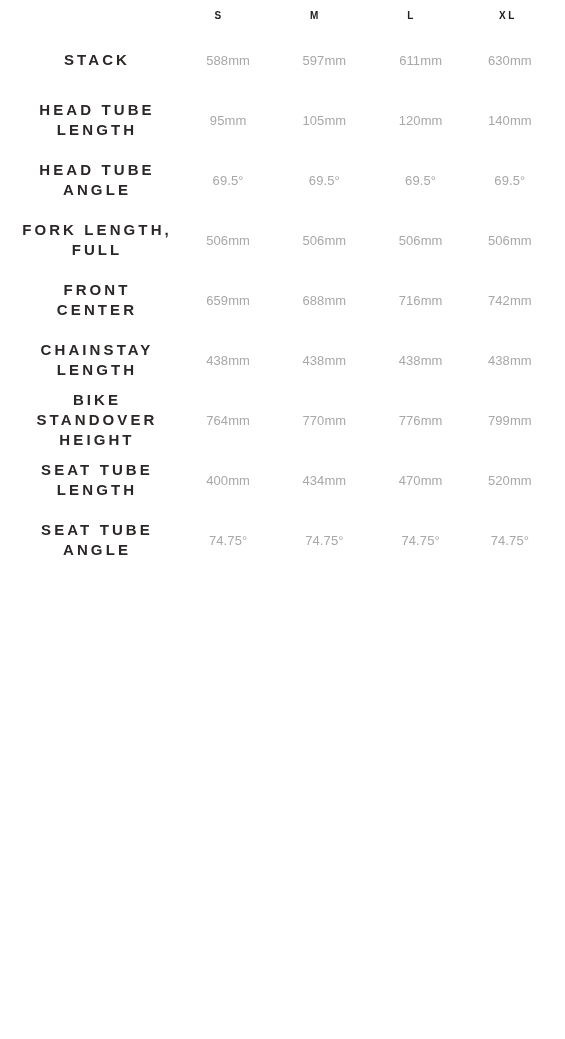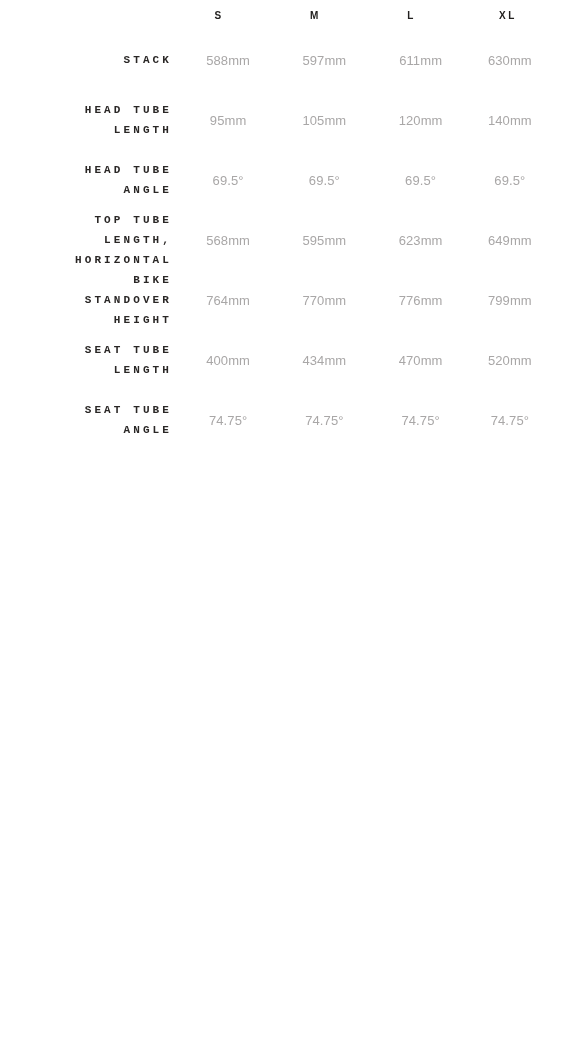--- a/index.html
+++ b/index.html
@@ -45,29 +45,28 @@
 
   tbody td {
     padding: 0;
     border: 0;
     vertical-align: middle;
   }
 
   td.row-label {
     padding-left: 22px;
     padding-right: 8px;
-    font-size: 11px;
+    font-size: 15px;
     font-weight: bold;
     letter-spacing: 3.1px;
     line-height: 20px;
     color: #2a2726;
     text-transform: uppercase;
-    text-align: right;
+    text-align: center;
     white-space: pre-line;
-    font-family: Liberation Mono, monospace;
   }
 
   td.row-value {
     font-size: 13px;
     letter-spacing: 0.1px;
     color: #a9a7a7;
     text-align: center;
     white-space: nowrap;
   }
   td.row-value.v-xl { padding-right: 14px; }
@@ -110,27 +109,41 @@
       </tr>
       <tr>
         <td class="row-label">HEAD TUBE
 ANGLE</td>
         <td class="row-value">69.5°</td>
         <td class="row-value">69.5°</td>
         <td class="row-value">69.5°</td>
         <td class="row-value v-xl">69.5°</td>
       </tr>
       <tr>
-        <td class="row-label">TOP TUBE
-LENGTH,
-HORIZONTAL</td>
-        <td class="row-value">568mm</td>
-        <td class="row-value">595mm</td>
-        <td class="row-value">623mm</td>
-        <td class="row-value v-xl">649mm</td>
+        <td class="row-label">FORK LENGTH,
+FULL</td>
+        <td class="row-value">506mm</td>
+        <td class="row-value">506mm</td>
+        <td class="row-value">506mm</td>
+        <td class="row-value v-xl">506mm</td>
+      </tr>
+      <tr>
+        <td class="row-label">FRONT CENTER</td>
+        <td class="row-value">659mm</td>
+        <td class="row-value">688mm</td>
+        <td class="row-value">716mm</td>
+        <td class="row-value v-xl">742mm</td>
+      </tr>
+      <tr>
+        <td class="row-label">CHAINSTAY
+LENGTH</td>
+        <td class="row-value">438mm</td>
+        <td class="row-value">438mm</td>
+        <td class="row-value">438mm</td>
+        <td class="row-value v-xl">438mm</td>
       </tr>
       <tr>
         <td class="row-label">BIKE
 STANDOVER
 HEIGHT</td>
         <td class="row-value">764mm</td>
         <td class="row-value">770mm</td>
         <td class="row-value">776mm</td>
         <td class="row-value v-xl">799mm</td>
       </tr>

